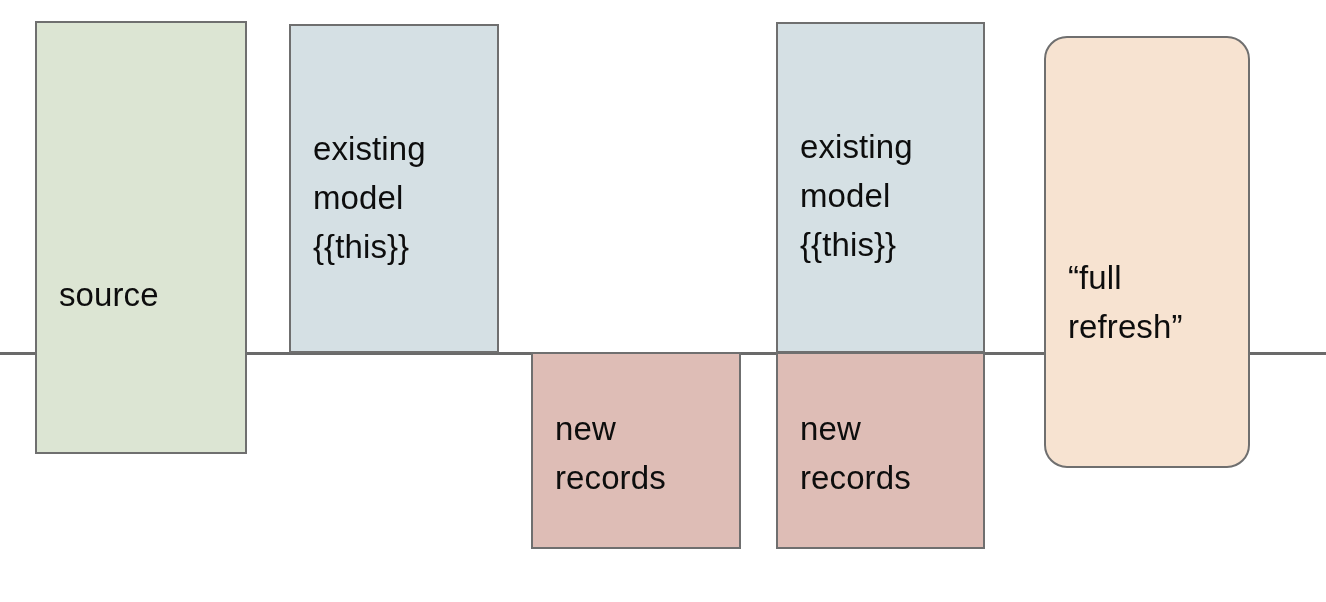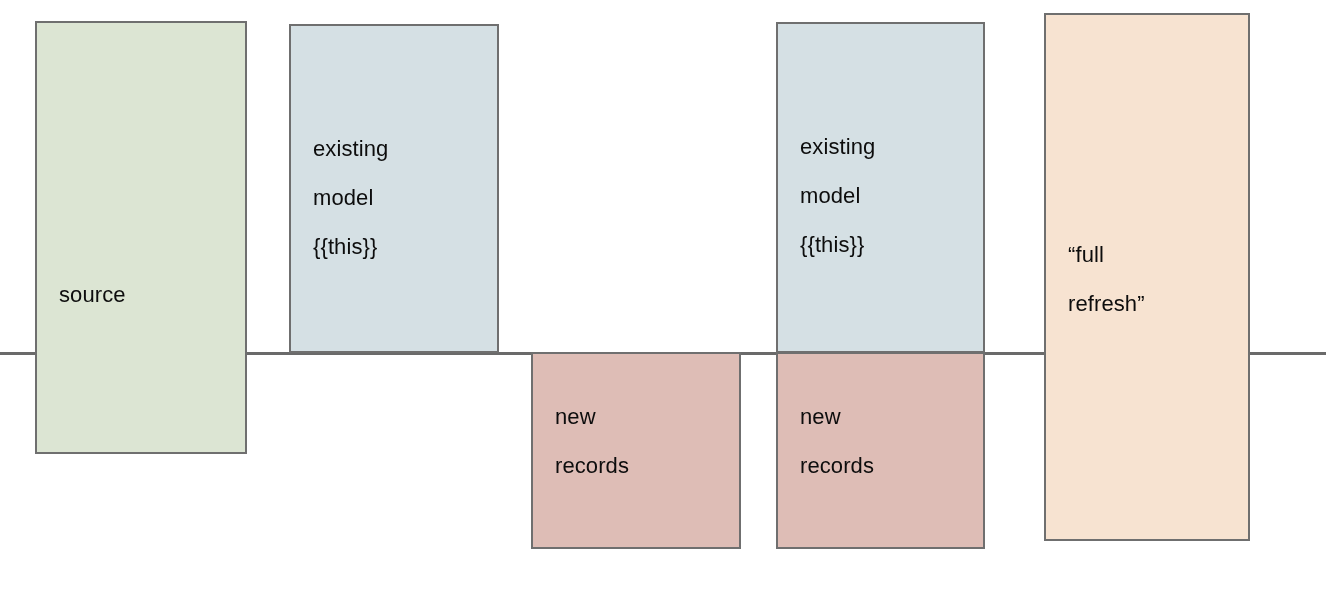--- a/index.html
+++ b/index.html
@@ -33,21 +33,21 @@
     position: absolute;
     box-sizing: border-box;
     border: 2px solid #6f6f6f;
     z-index: 2;
     display: block;
   }
   .node-label {
     position: absolute;
     left: 22px;
     right: 8px;
-    font-size: 22px;
+    font-size: 33px;
     line-height: 49px;
     color: #0d0d0d;
     white-space: pre-line;
     text-align: left;
     letter-spacing: 0.1px;
   }
 
   
   .node--source {
     left: 35px;  top: 21px;  width: 212px; height: 433px;
@@ -63,29 +63,30 @@
   }
   .node--model-b {
     left: 776px; top: 22px;  width: 209px; height: 331px;
     background: #d5e0e4;
   }
   .node--new-b {
     left: 776px; top: 352px; width: 209px; height: 197px;
     background: #debdb6;
   }
   .node--refresh {
-    left: 1044px; top: 13px; width: 206px; height: 528px;
+    left: 1044px; top: 36px; width: 206px; height: 432px;
     background: #f7e3d1;
+    border-radius: 23px;
   }
   
   .node--source .node-label { top: 247px; }
   .node--model-a .node-label,
   .node--model-b .node-label { top: 98px; }
   .node--new-a .node-label,
-  .node--new-b .node-label { top: 38px; }
+  .node--new-b .node-label { top: 50px; }
   .node--refresh .node-label { top: 215px; }
 </style>
 </head>
 <body>
 
 <div id="canvas">
 
   <div class="axis-line"></div>
 
   <div class="node node--source">

